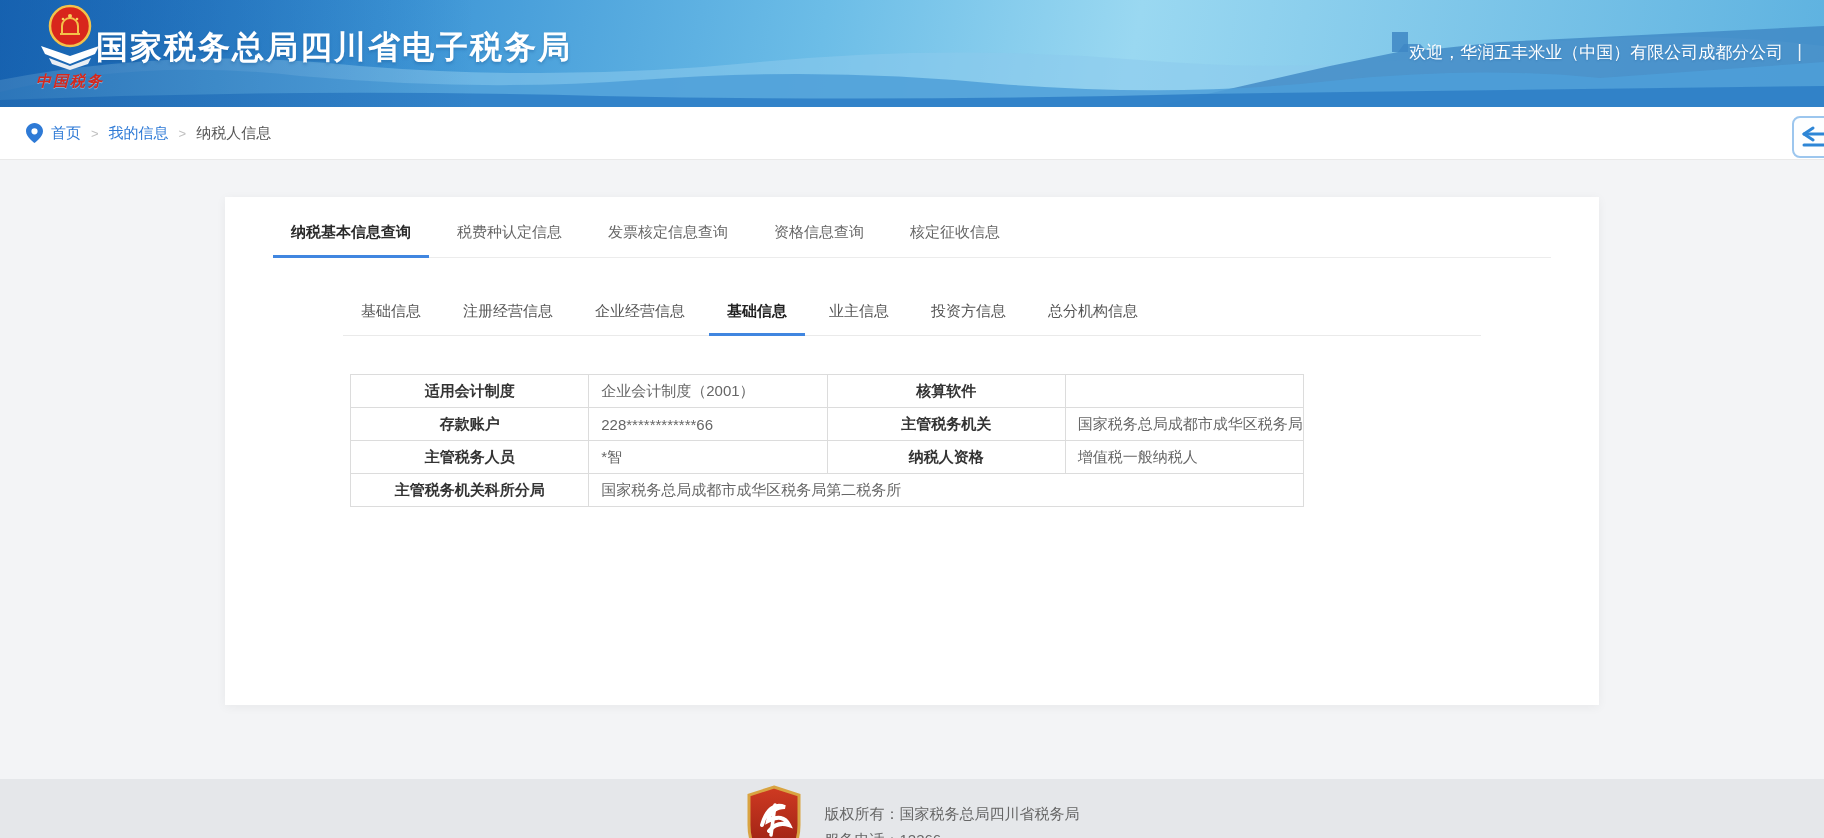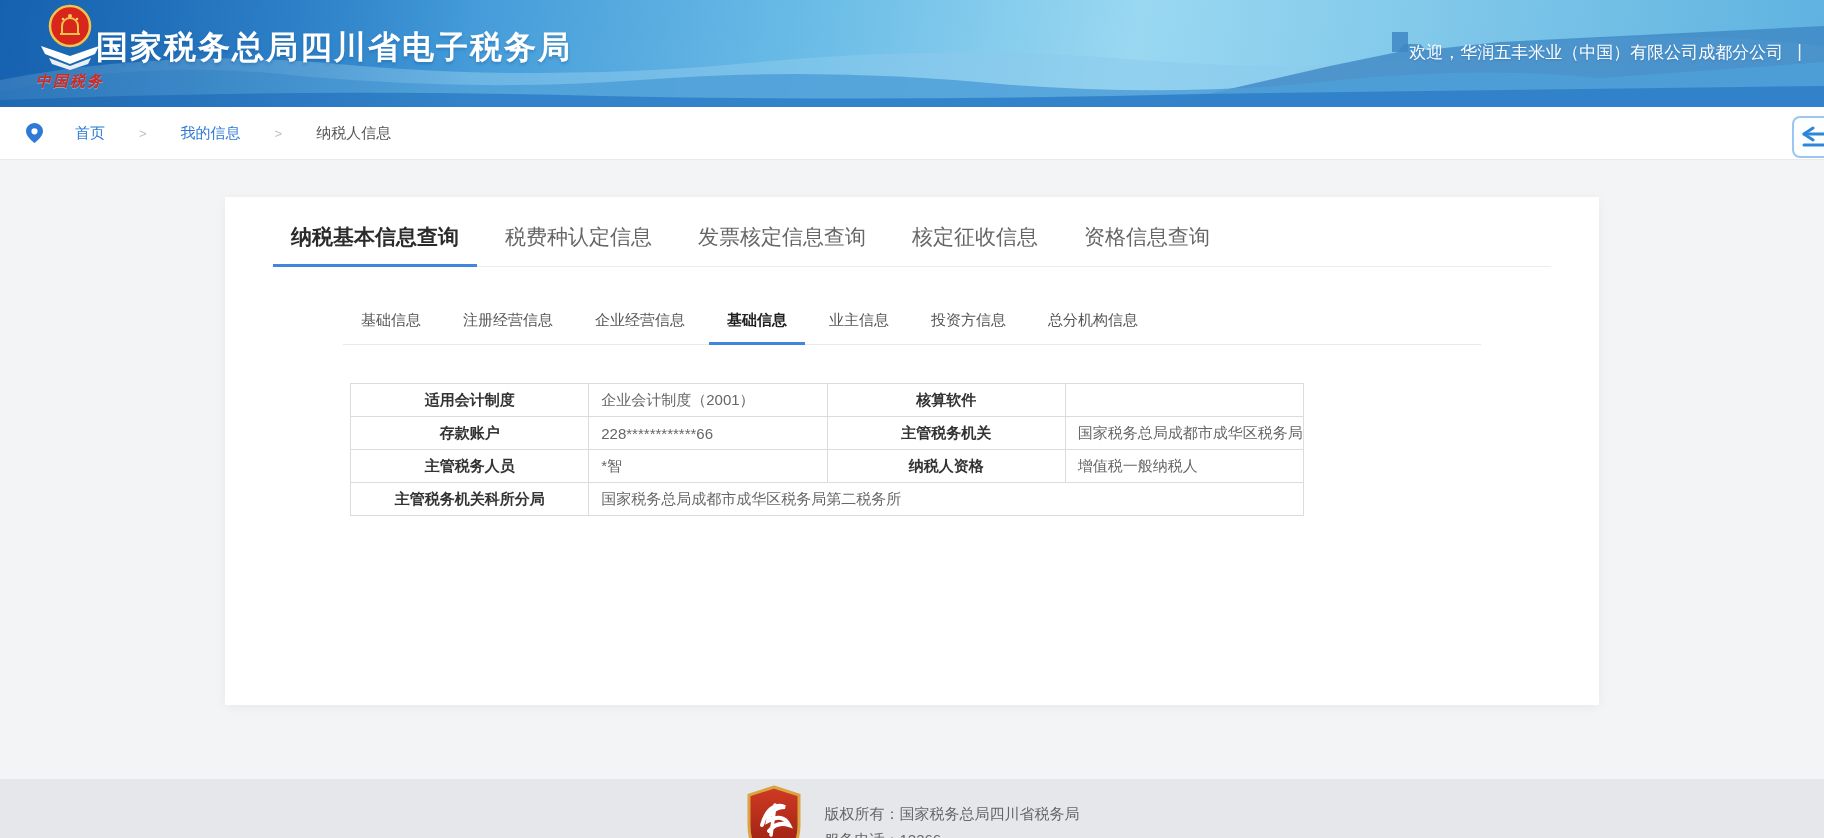--- a/index.html
+++ b/index.html
@@ -35,21 +35,21 @@
   .welcome {
     position:absolute; right:22px; top:41px; z-index:3;
     color:#fff; font-size:17px; display:flex; align-items:flex-start; gap:14px; white-space:nowrap;
     text-shadow:0 1px 2px rgba(20,80,140,.3);
   }
   .welcome .divider { font-size:18px; opacity:.9; }
 
   
   .crumbbar {
     position:relative; height:53px; background:#fff; border-bottom:1px solid #e9e9e9;
-    display:flex; align-items:center; padding-left:26px; font-size:15px;gap:24px;
+    display:flex; align-items:center; padding-left:26px; font-size:15px;
   }
   .crumbbar .pin { width:17px; height:20px; margin-right:8px; flex:0 0 auto; }
   .crumb-link { color:#2e7ad6; text-decoration:none; cursor:pointer; }
   .crumb-sep { color:#c0c0c0; margin:0 10px; font-size:13px; }
   .crumb-current { color:#555; }
   .back-btn {
     position:absolute; top:9px; right:-18px; width:50px; height:42px;
     background:#fdfeff; border:2px solid #9cc6ee; border-radius:8px;
     display:flex; align-items:center; justify-content:flex-start; padding-left:7px;
     cursor:pointer;
@@ -59,21 +59,21 @@
   .main { height:582px; }
   .card {
     width:1374px; height:508px; margin:37px auto 0;
     background:#fff; box-shadow:0 2px 10px rgba(0,0,0,.05);
     padding-top:16px;
   }
   .ptabs {
     display:flex; gap:10px; margin:0 48px; border-bottom:1px solid #ececec;
   }
   .ptab {
-    padding:10px 18px 13px; font-size:21px; color:#666; cursor:pointer;
+    padding:10px 18px 13px; font-size:15px; color:#666; cursor:pointer;
     white-space:nowrap; margin-bottom:-1px;
   }
   .ptab.active { color:#2b2b2b; font-weight:bold; border-bottom:3px solid #4086e0; }
 
   .stabs {
     display:flex; gap:6px; margin:38px 118px 0; border-bottom:1px solid #eaeaea;
   }
   .stab {
     padding:6px 18px 12px; font-size:15px; color:#555; cursor:pointer;
     white-space:nowrap; margin-bottom:-1px;
@@ -152,22 +152,22 @@
     </div>
   </div>
 
   <div class="main">
     <div class="card">
 
       <div class="ptabs">
         <div class="ptab active">纳税基本信息查询</div>
         <div class="ptab">税费种认定信息</div>
         <div class="ptab">发票核定信息查询</div>
+        <div class="ptab">资格信息查询</div>
         <div class="ptab">核定征收信息</div>
-        <div class="ptab">资格信息查询</div>
       </div>
 
       <div class="stabs">
         <div class="stab">基础信息</div>
         <div class="stab">注册经营信息</div>
         <div class="stab">企业经营信息</div>
         <div class="stab active">基础信息</div>
         <div class="stab">业主信息</div>
         <div class="stab">投资方信息</div>
         <div class="stab">总分机构信息</div>

